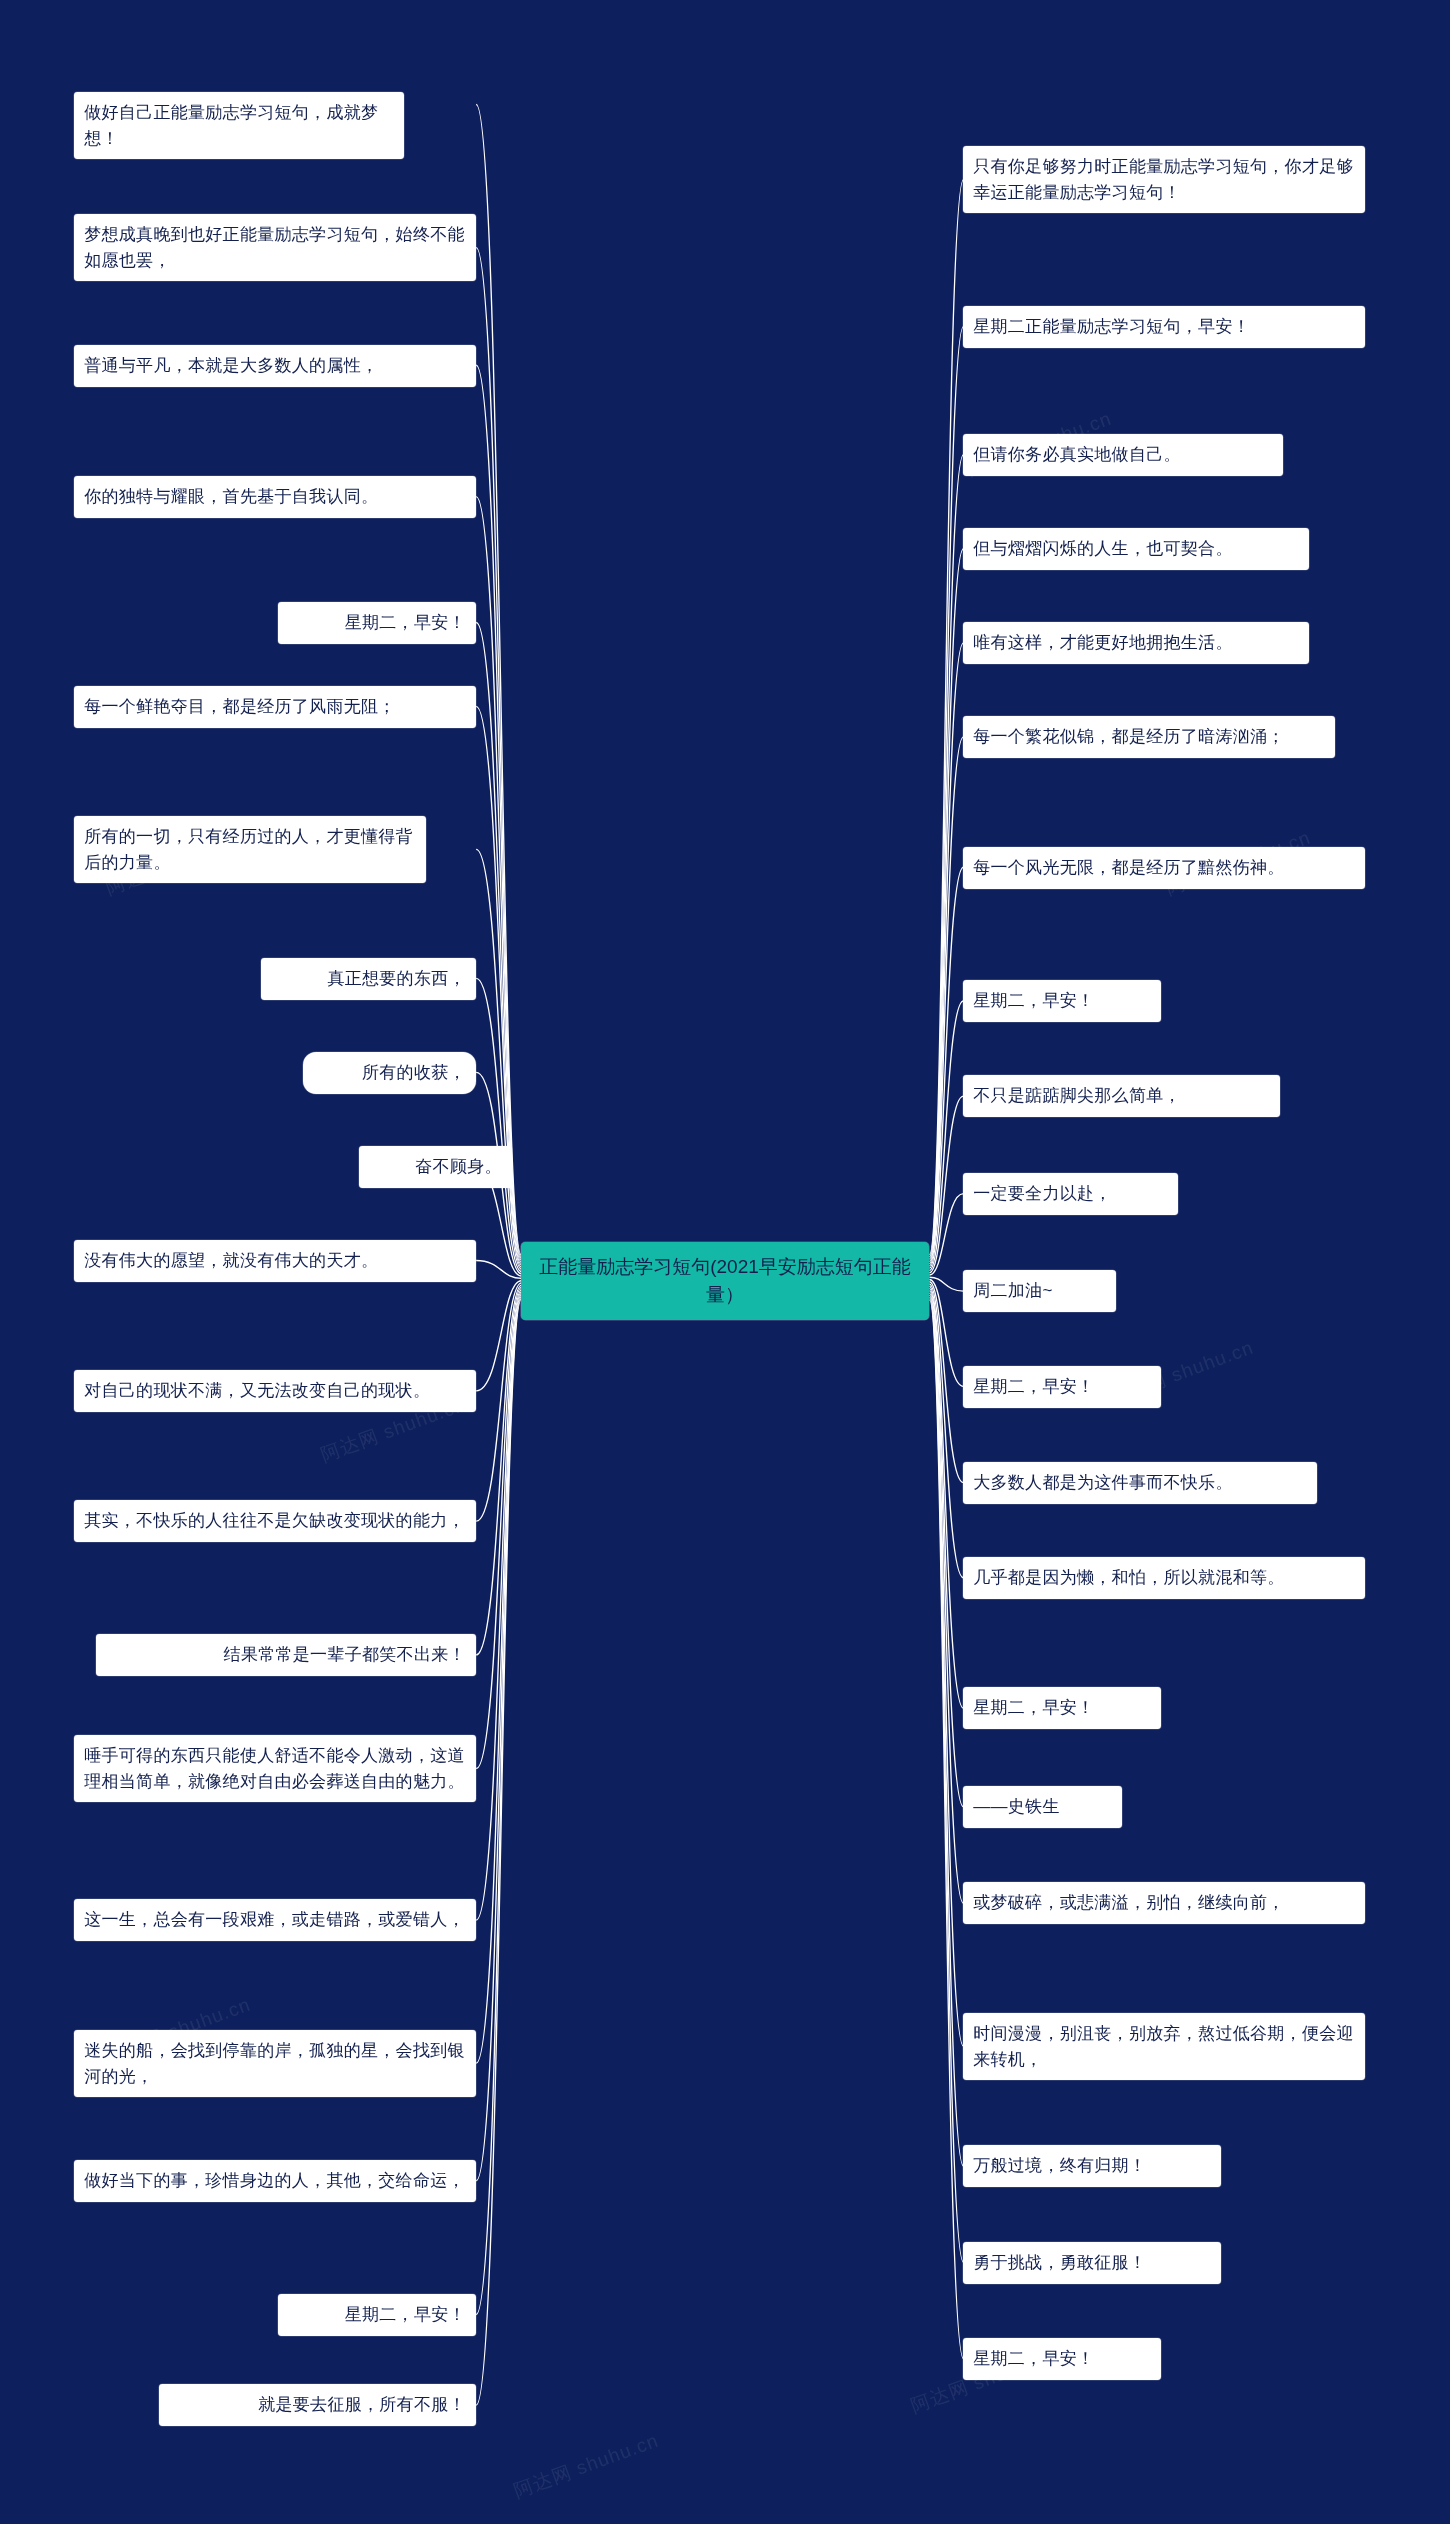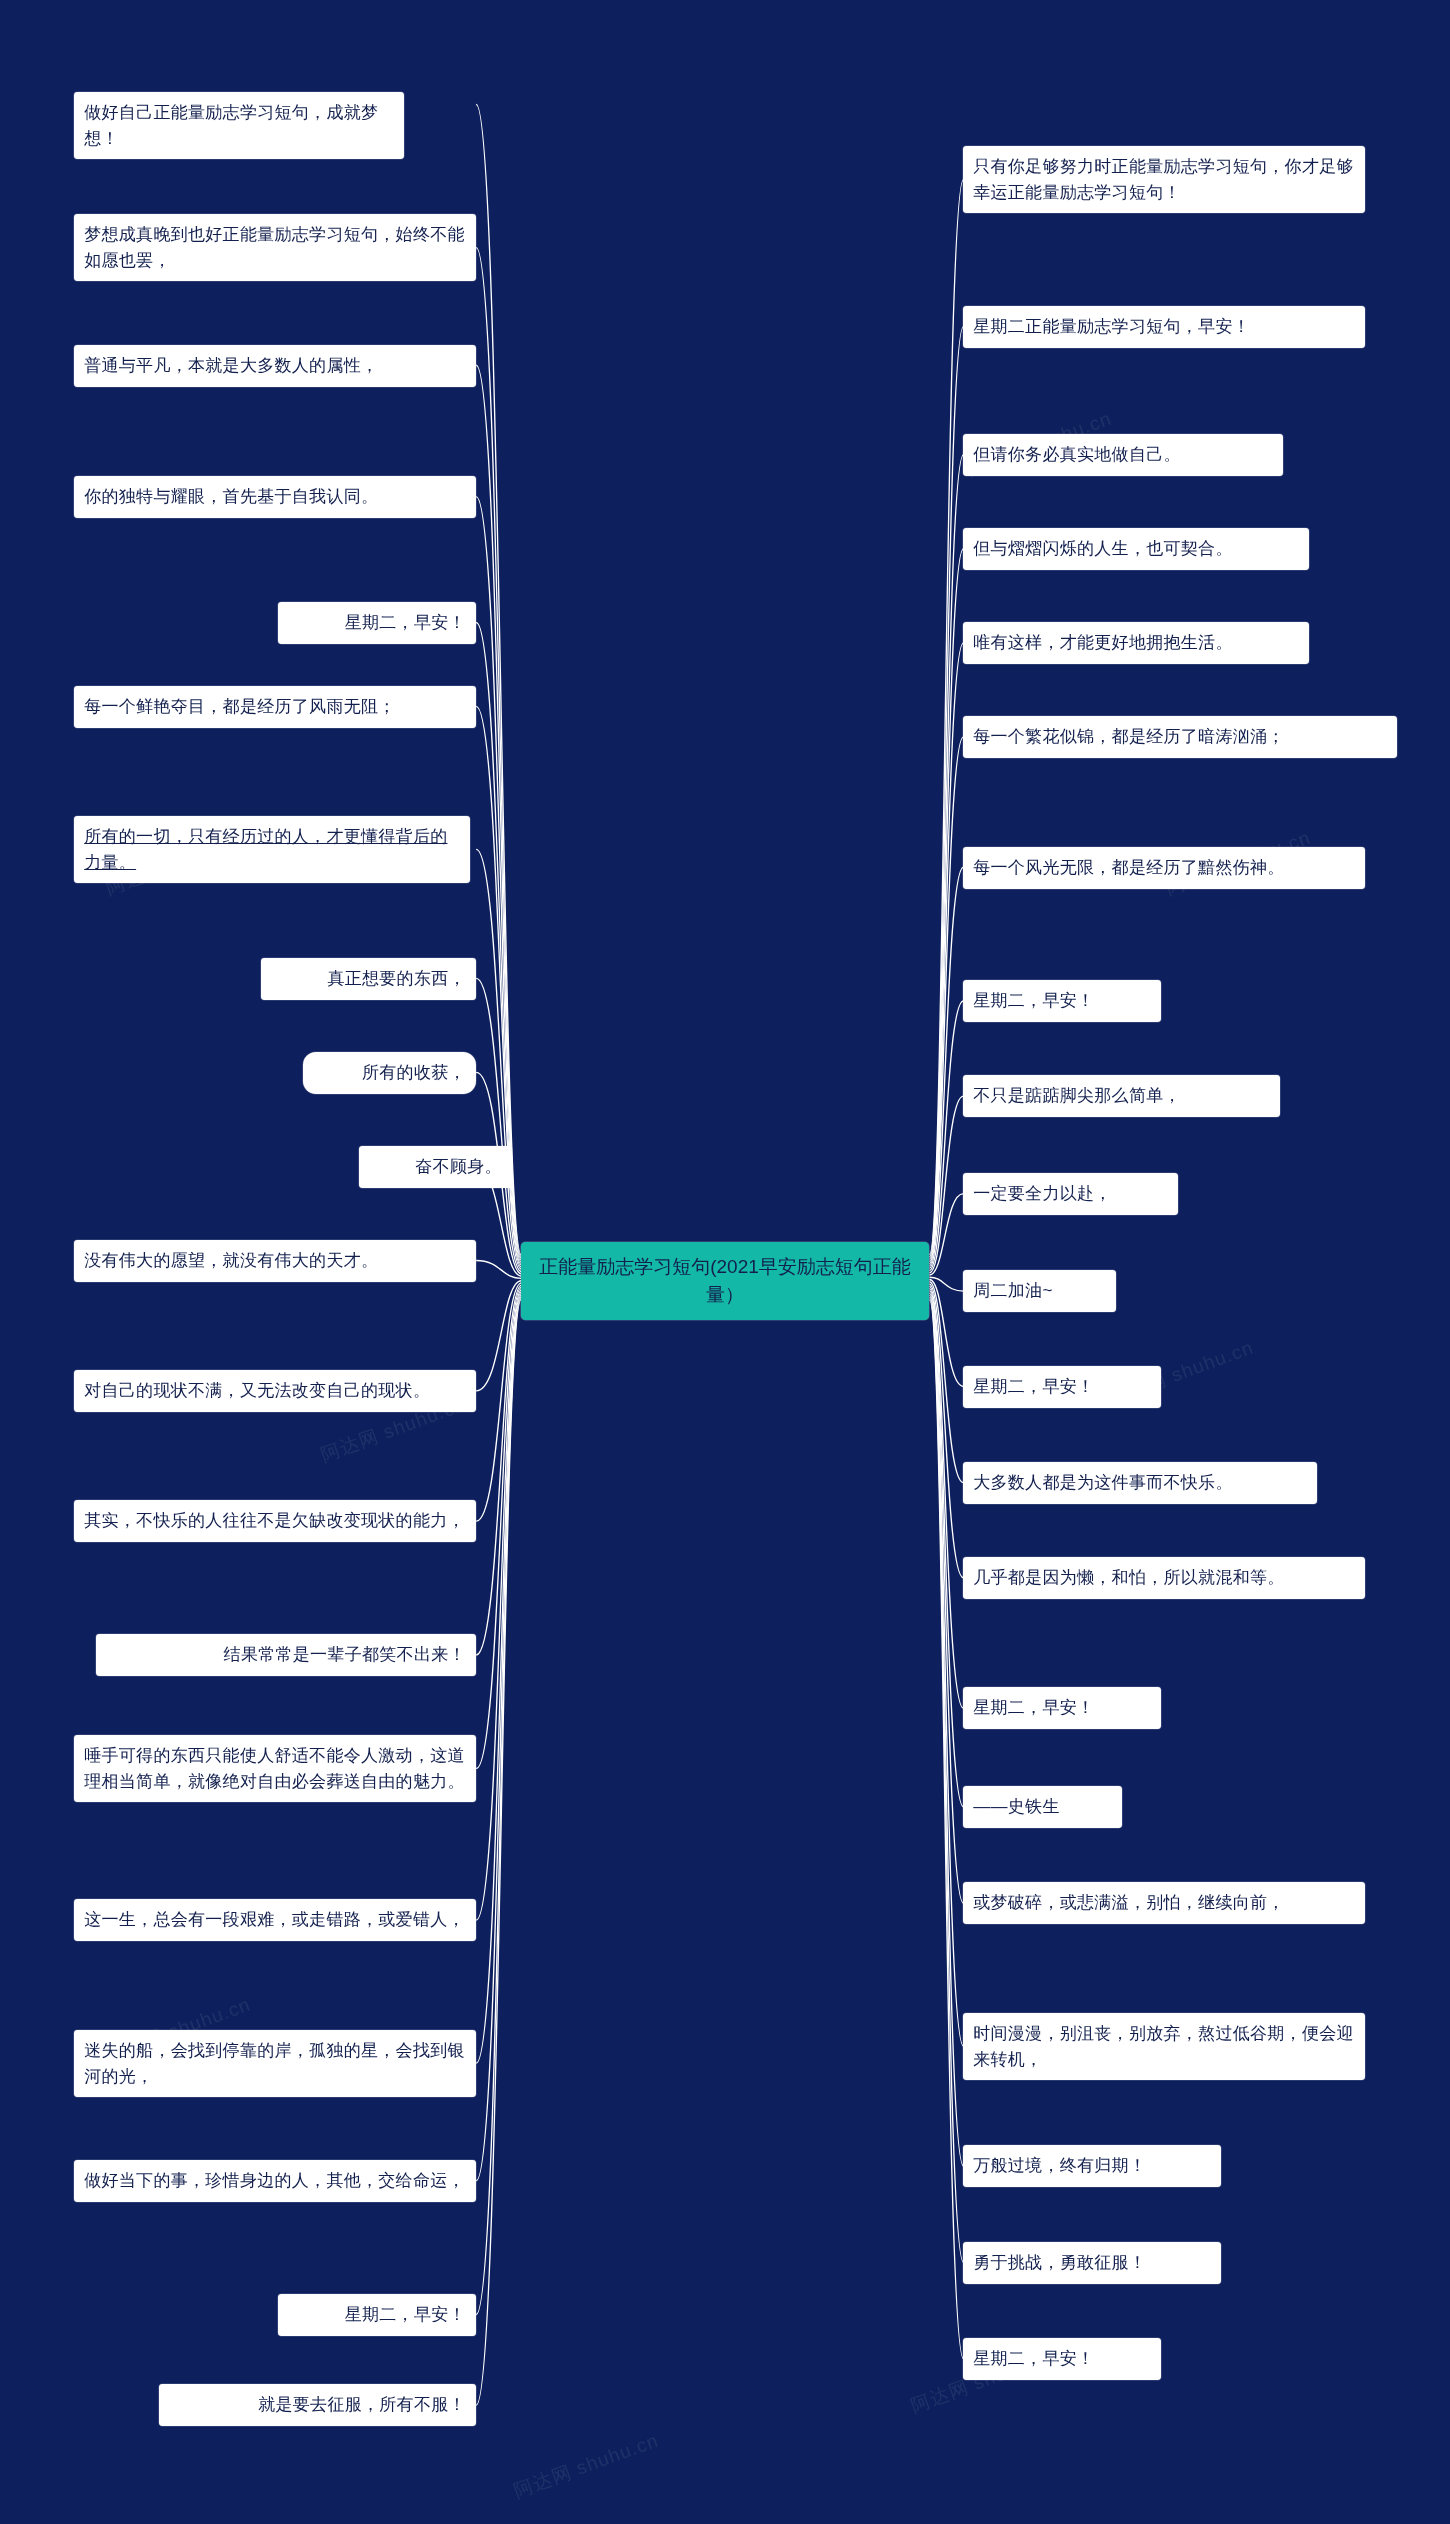--- a/index.html
+++ b/index.html
@@ -133,42 +133,42 @@
       <div class="watermark" style="left: 510px; top: 2453px;">阿达网 shuhu.cn</div>
       <div class="watermark" style="left: 1162px; top: 850px;">阿达网 shuhu.cn</div>
     </div>
   <div id="left-layer">
       <div class="node left" style="left: 74px; top: 92px; width: 330px;">做好自己正能量励志学习短句，成就梦想！</div>
       <div class="node left" style="left: 74px; top: 214px; width: 402px;">梦想成真晚到也好正能量励志学习短句，始终不能如愿也罢，</div>
       <div class="node left" style="left: 74px; top: 345px; width: 402px;">普通与平凡，本就是大多数人的属性，</div>
       <div class="node left" style="left: 74px; top: 476px; width: 402px;">你的独特与耀眼，首先基于自我认同。</div>
       <div class="node left tight" style="left: 278px; top: 602px; width: 198px; text-align: right;">星期二，早安！</div>
       <div class="node left" style="left: 74px; top: 686px; width: 402px;">每一个鲜艳夺目，都是经历了风雨无阻；</div>
-      <div class="node left" style="left: 74px; top: 816px; width: 396px; text-decoration: underline;">所有的一切，只有经历过的人，才更懂得背后的力量。</div>
+      <div class="node left" style="left: 74px; top: 816px; width: 352px;">所有的一切，只有经历过的人，才更懂得背后的力量。</div>
       <div class="node left tight" style="left: 261px; top: 958px; width: 215px; text-align: right;">真正想要的东西，</div>
       <div class="node left tight" style="left: 303px; top: 1052px; width: 173px; text-align: right; border-radius: 13px;">所有的收获，</div>
       <div class="node left tight" style="left: 323px; top: 1146px; width: 153px; text-align: right; margin-left: 36px;">奋不顾身。</div>
       <div class="node left" style="left: 74px; top: 1240px; width: 402px;">没有伟大的愿望，就没有伟大的天才。</div>
       <div class="node left" style="left: 74px; top: 1370px; width: 402px;">对自己的现状不满，又无法改变自己的现状。</div>
       <div class="node left" style="left: 74px; top: 1500px; width: 402px;">其实，不快乐的人往往不是欠缺改变现状的能力，</div>
       <div class="node left tight" style="left: 96px; top: 1634px; width: 380px; text-align: right;">结果常常是一辈子都笑不出来！</div>
       <div class="node left" style="left: 74px; top: 1735px; width: 402px;">唾手可得的东西只能使人舒适不能令人激动，这道理相当简单，就像绝对自由必会葬送自由的魅力。</div>
       <div class="node left" style="left: 74px; top: 1899px; width: 402px;">这一生，总会有一段艰难，或走错路，或爱错人，</div>
       <div class="node left" style="left: 74px; top: 2030px; width: 402px;">迷失的船，会找到停靠的岸，孤独的星，会找到银河的光，</div>
       <div class="node left" style="left: 74px; top: 2160px; width: 402px;">做好当下的事，珍惜身边的人，其他，交给命运，</div>
       <div class="node left tight" style="left: 278px; top: 2294px; width: 198px; text-align: right;">星期二，早安！</div>
       <div class="node left tight" style="left: 159px; top: 2384px; width: 317px; text-align: right;">就是要去征服，所有不服！</div>
     </div>
   <div id="right-layer">
       <div class="node right" style="left: 963px; top: 146px; width: 402px;">只有你足够努力时正能量励志学习短句，你才足够幸运正能量励志学习短句！</div>
       <div class="node right" style="left: 963px; top: 306px; width: 402px;">星期二正能量励志学习短句，早安！</div>
       <div class="node right" style="left: 963px; top: 434px; width: 320px;">但请你务必真实地做自己。</div>
       <div class="node right" style="left: 963px; top: 528px; width: 346px;">但与熠熠闪烁的人生，也可契合。</div>
       <div class="node right" style="left: 963px; top: 622px; width: 346px;">唯有这样，才能更好地拥抱生活。</div>
-      <div class="node right" style="left: 963px; top: 716px; width: 434px;">每一个繁花似锦，都是经历了暗涛汹涌；</div>
+      <div class="node right" style="left: 963px; top: 716px; width: 372px;">每一个繁花似锦，都是经历了暗涛汹涌；</div>
       <div class="node right" style="left: 963px; top: 847px; width: 402px;">每一个风光无限，都是经历了黯然伤神。</div>
       <div class="node right" style="left: 963px; top: 980px; width: 198px;">星期二，早安！</div>
       <div class="node right" style="left: 963px; top: 1075px; width: 317px;">不只是踮踮脚尖那么简单，</div>
       <div class="node right" style="left: 963px; top: 1173px; width: 215px;">一定要全力以赴，</div>
       <div class="node right" style="left: 963px; top: 1270px; width: 153px;">周二加油~</div>
       <div class="node right" style="left: 963px; top: 1366px; width: 198px;">星期二，早安！</div>
       <div class="node right" style="left: 963px; top: 1462px; width: 354px;">大多数人都是为这件事而不快乐。</div>
       <div class="node right" style="left: 963px; top: 1557px; width: 402px;">几乎都是因为懒，和怕，所以就混和等。</div>
       <div class="node right" style="left: 963px; top: 1687px; width: 198px;">星期二，早安！</div>
       <div class="node right" style="left: 963px; top: 1786px; width: 159px;">——史铁生</div>

